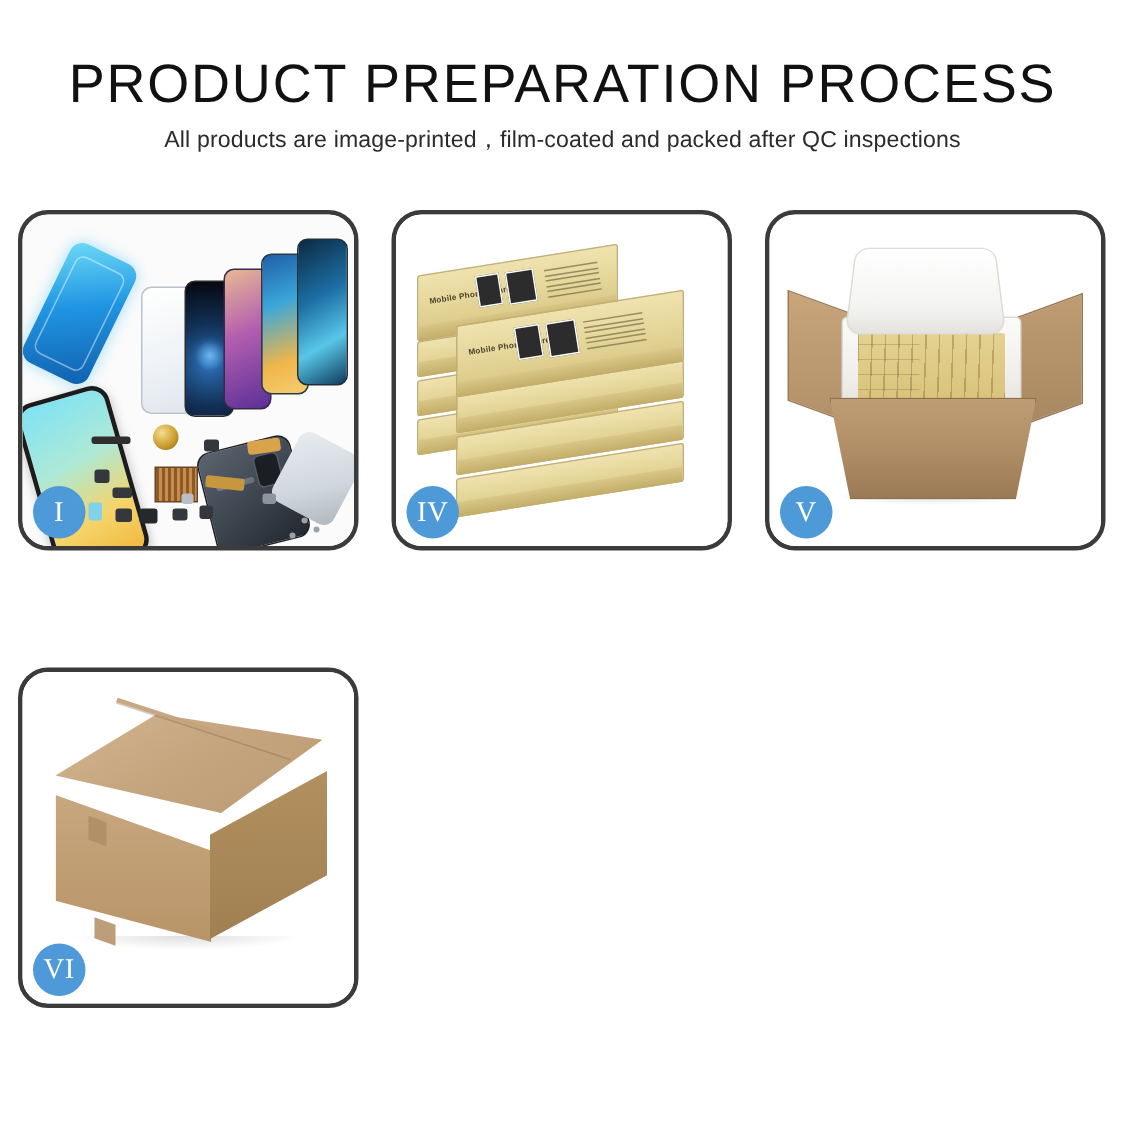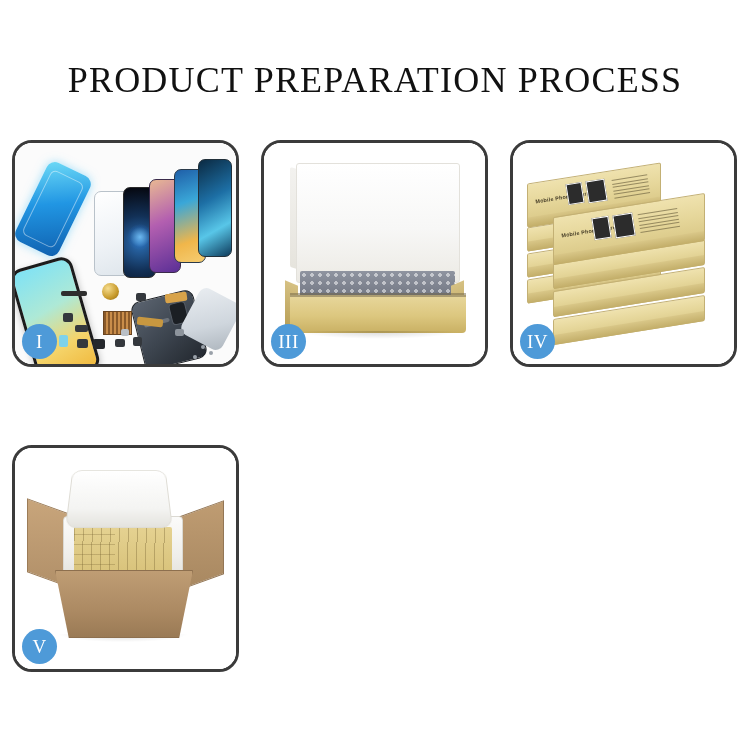--- a/index.html
+++ b/index.html
@@ -24,28 +24,27 @@
 
   
   .header {
     position: absolute;
     left: 0;
     top: 34px;
     width: 750px;
     text-align: center;
   }
   .title {
-    font-family: Liberation Serif, serif;
+    font-family: Liberation Sans, sans-serif;
     font-size: 36px;
     font-weight: 400;
     letter-spacing: 1.2px;
     color: #111111;
     line-height: 44px;
     white-space: nowrap;
-    margin-top: 24px;
   }
   .subtitle {
     margin-top: 6px;
     font-family: "Liberation Sans", sans-serif;
     font-size: 15.4px;
     font-weight: 400;
     letter-spacing: 0.1px;
     color: #2b2b2b;
     line-height: 20px;
     white-space: nowrap;
@@ -464,20 +463,21 @@
     z-index:1;
   }
 </style>
 </head>
 <body>
 
 <div class="page">
 
   <div class="header">
     <div class="title">PRODUCT PREPARATION PROCESS</div>
+    <div class="subtitle">All products are image-printed，film-coated and packed after QC inspections</div>
   </div>
 
   <div class="grid">
 
     <div class="panel">
       <div class="panel-inner">
         <div class="p1-bg"></div>
         <div class="p1-blueback"></div>
         <div class="p1-glass"></div>
         <div class="p1-phoneA"></div>
@@ -506,35 +506,20 @@
         <div class="p1-chip i"></div>
         <div class="p1-chip j"></div>
         <div class="p1-screw s1"></div>
         <div class="p1-screw s2"></div>
         <div class="p1-screw s3"></div>
       </div>
       <div class="badge">I</div>
     </div>
 
 
-    <div class="panel">
-      <div class="panel-inner">
-        <div class="p3-bg"></div>
-        <div class="p3-lid-left"></div>
-        <div class="p3-lid-right"></div>
-        <div class="p3-lid"></div>
-        <div class="p3-foam"></div>
-        <div class="p3-boxleft"></div>
-        <div class="p3-boxright"></div>
-        <div class="p3-boxfront"></div>
-        <div class="p3-edge"></div>
-        <div class="p3-shadow"></div>
-      </div>
-      <div class="badge">III</div>
-    </div>
 
     <div class="panel">
       <div class="panel-inner">
         <div class="p4-bg"></div>
 
         <div class="stackbox sb-l3">
             <div class="side"></div>
           </div>
         <div class="stackbox sb-l2">
             <div class="side"></div>
@@ -596,15 +581,28 @@
         <div class="p5-foamlid"></div>
         <div class="p5-foambox">
           <div class="p5-inner"></div>
         </div>
         <div class="p5-carton"></div>
         <div class="p5-shadow"></div>
       </div>
       <div class="badge">V</div>
     </div>
 
+    <div class="panel">
+      <div class="panel-inner">
+        <div class="p6-bg"></div>
+        <div class="p6-shadow"></div>
+        <div class="p6-left"></div>
+        <div class="p6-right"></div>
+        <div class="p6-top"></div>
+        <div class="p6-tapetop"></div>
+        <div class="p6-tape1"></div>
+        <div class="p6-tape2"></div>
+      </div>
+      <div class="badge">VI</div>
+    </div>
 
   </div>
 </div>
 
 </body></html>

